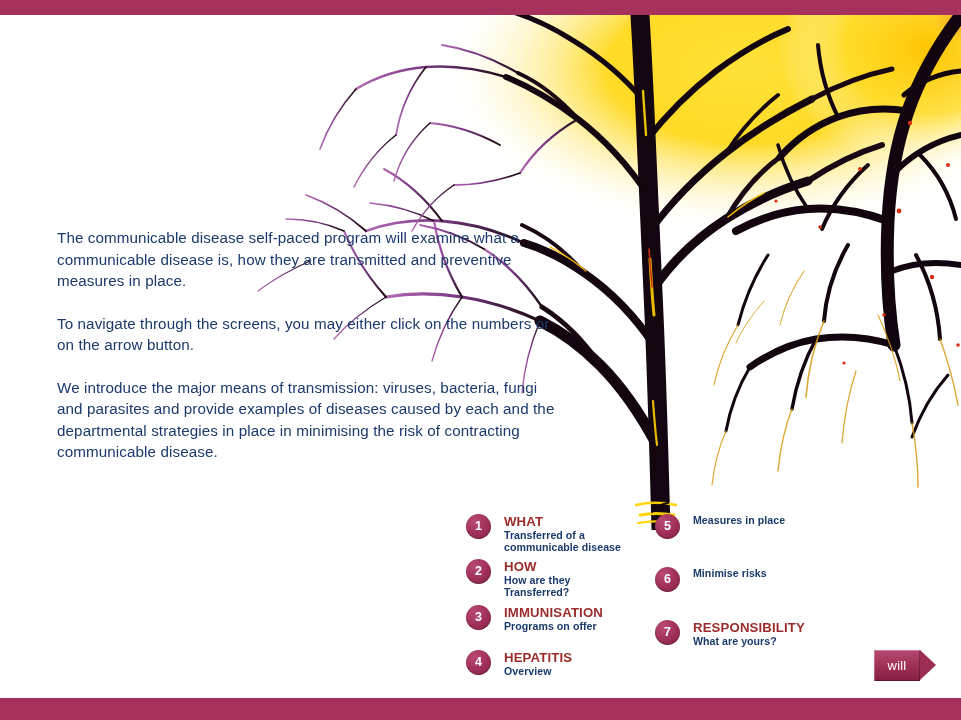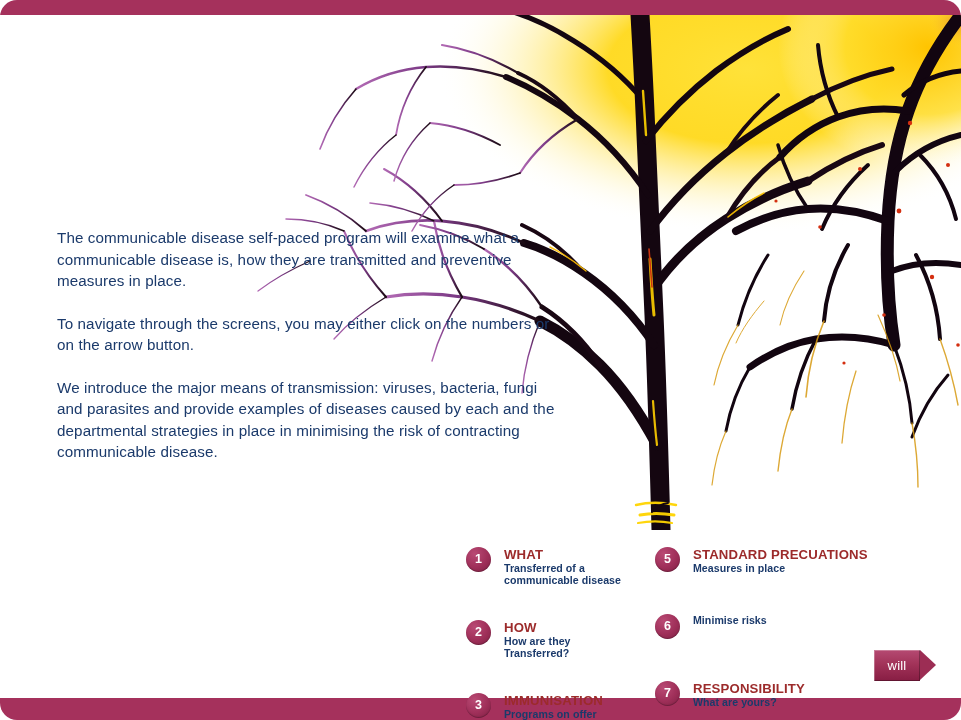--- a/index.html
+++ b/index.html
@@ -2,21 +2,21 @@
 <html><head>
 <meta charset="utf-8">
 <style>
   html,body{margin:0;padding:0;}
   body{
     width:961px;height:720px;
     background:#ffffff;
     font-family:"Liberation Sans", sans-serif;
     overflow:hidden;position:relative;
   }
-  #stage{position:absolute;inset:0;width:961px;height:720px;background:#fff;overflow:hidden;border-radius:17px;}
+  #stage{position:absolute;inset:0;width:961px;height:720px;background:#fff;overflow:hidden;}
 
   
   .bar{position:absolute;left:0;width:961px;background:#a5315c;}
   .bar-top{top:0;height:15px;}
   .bar-bottom{top:698px;height:22px;}
 
   
   #art{
     position:absolute;left:248px;top:15px;width:713px;height:515px;
     overflow:hidden;
@@ -39,21 +39,21 @@
 
   .nav-item{position:relative;margin-bottom:6px;min-height:34px;}
   .nav-num{
     position:absolute;left:0;top:0;
     width:25px;height:25px;border-radius:50%;
     background:radial-gradient(circle at 34% 28%, #b94a74 0%, #a0305a 52%, #7e1f42 100%);
     color:#ffffff;font-size:12.5px;font-weight:bold;
     display:flex;align-items:center;justify-content:center;
     line-height:1;box-shadow:inset 0 -1px 1px rgba(0,0,0,.25);
   }
-  .nav-txt{margin-left:38px;margin-top:33px;}
+  .nav-txt{margin-left:38px;}
   .nav-title{
     color:#9c2b2b;font-size:13.2px;font-weight:bold;
     letter-spacing:.15px;line-height:15px;white-space:nowrap;
   }
   .nav-sub{
     color:#1b3a6b;font-size:10.6px;line-height:12.4px;
     font-weight:600;letter-spacing:.05px;
   }
   .nav-sub span{display:block;}
 
@@ -274,30 +274,35 @@
       <div class="nav-txt">
         <div class="nav-title">IMMUNISATION</div>
         <div class="nav-sub">
           <span>Programs on offer</span>
         </div>
       </div>
     </div>
 
     <div class="nav-item">
       <div class="nav-num">4</div>
+      <div class="nav-txt">
+        <div class="nav-title">HEPATITIS</div>
+        <div class="nav-sub">
+          <span>Overview</span>
+        </div>
+      </div>
     </div>
 
   </div>
 
   <div class="nav-col" id="nav-right">
 
     <div class="nav-item">
       <div class="nav-num">5</div>
       <div class="nav-txt">
-        <div class="nav-title">STANDARD PRECUATIONS</div>
         <div class="nav-sub">
           <span>Measures in place</span>
         </div>
       </div>
     </div>
 
     <div class="nav-item">
       <div class="nav-num">6</div>
       <div class="nav-txt">
         <div class="nav-sub">

